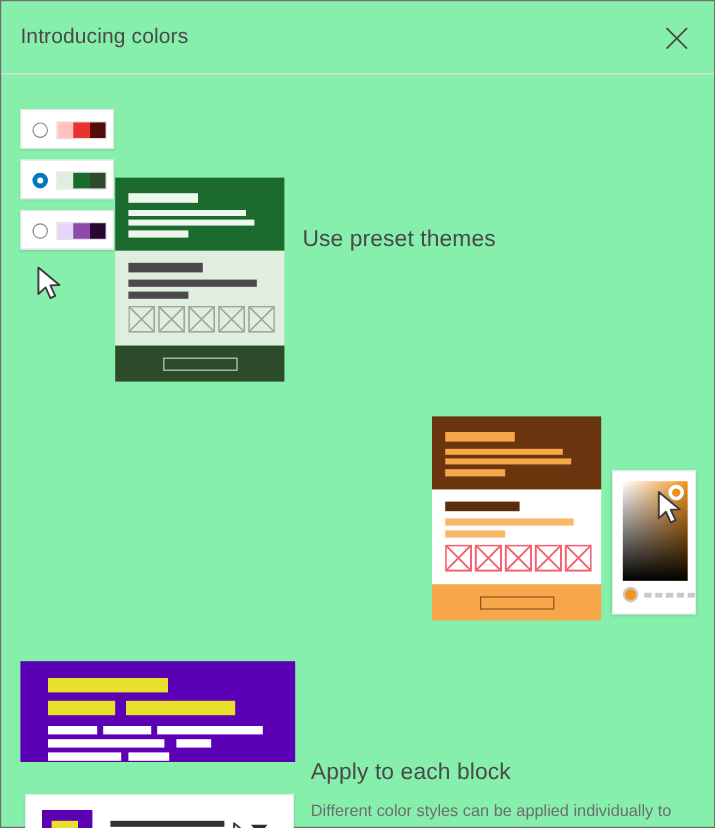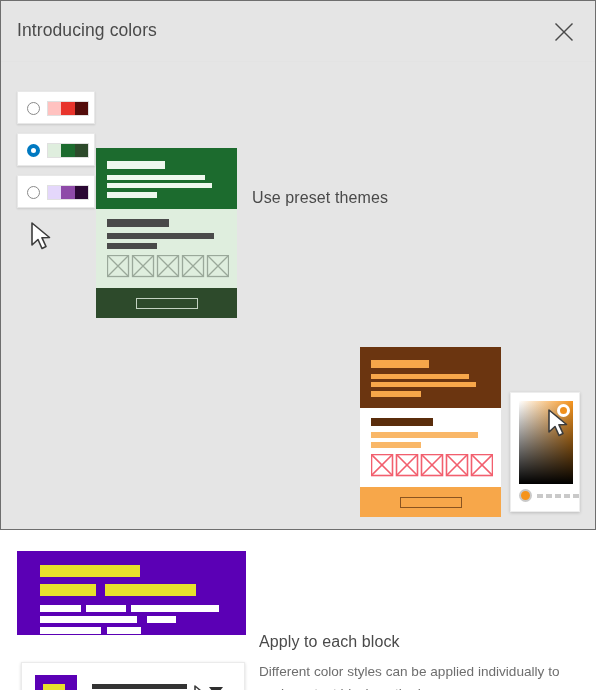--- a/index.html
+++ b/index.html
@@ -10,24 +10,24 @@
   body {
     width: 596px;
     height: 690px;
     font-family: "Liberation Sans", sans-serif;
     overflow: hidden;
   }
   #dialog {
     position: absolute;
     left: 0; top: 0;
     width: 596px;
-    height: 530px;
+    height: 690px;
     box-sizing: border-box;
     border: 1px solid #6e6e6e;
-    background: #e5e5e5;
+    background: #86efac;
   }
   
   #header {
     position: relative;
     height: 61px;
     box-sizing: border-box;
     border-bottom: 1px solid #e3e3e3;
   }
   #dialog-title {
     position: absolute;
@@ -52,21 +52,21 @@
   #close-button svg { display:block; margin: 0 auto; }
 
   
   #body {
     position: relative;
     height: 627px;
   }
 
   .section { position: absolute; }
   .sec-title {
-    font-size: 16px;
+    font-size: 19px;
     color: #4a4a4a;
     letter-spacing: .1px;
     margin: 0 0 10px 0;
     font-weight: normal;
     white-space: nowrap;
   }
   .sec-desc {
     font-size: 13.6px;
     line-height: 22px;
     color: #6e6e6e;

